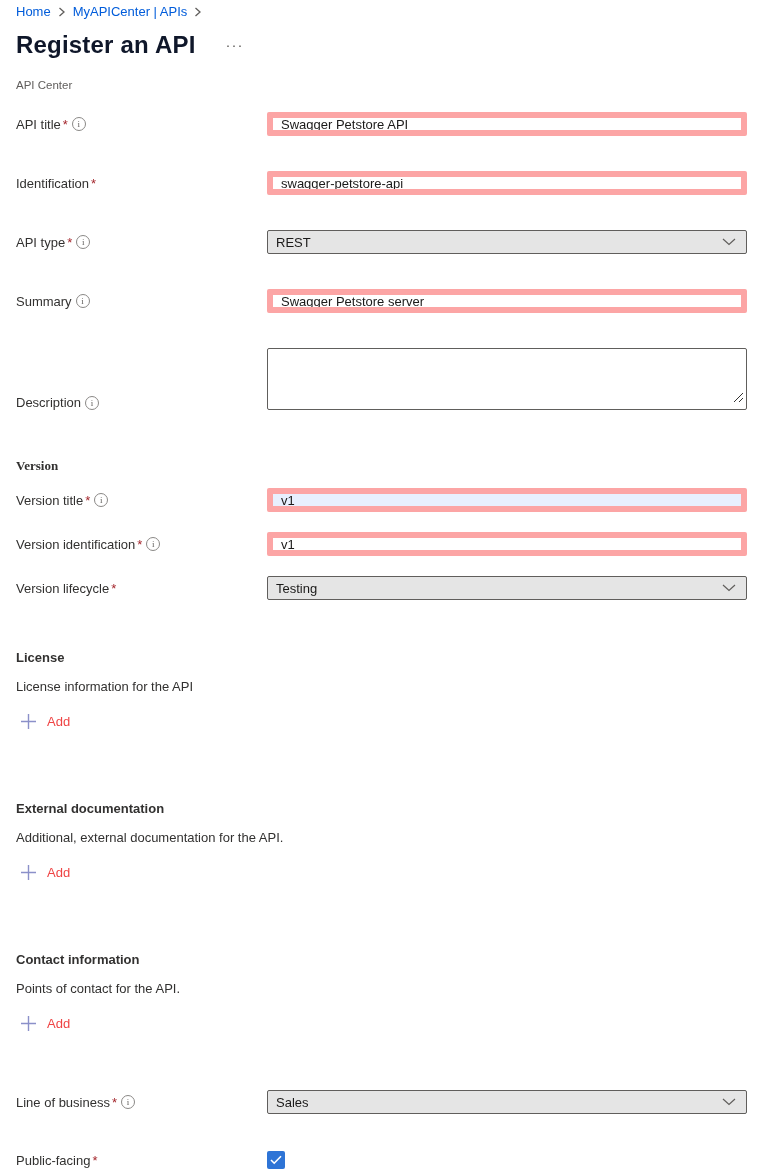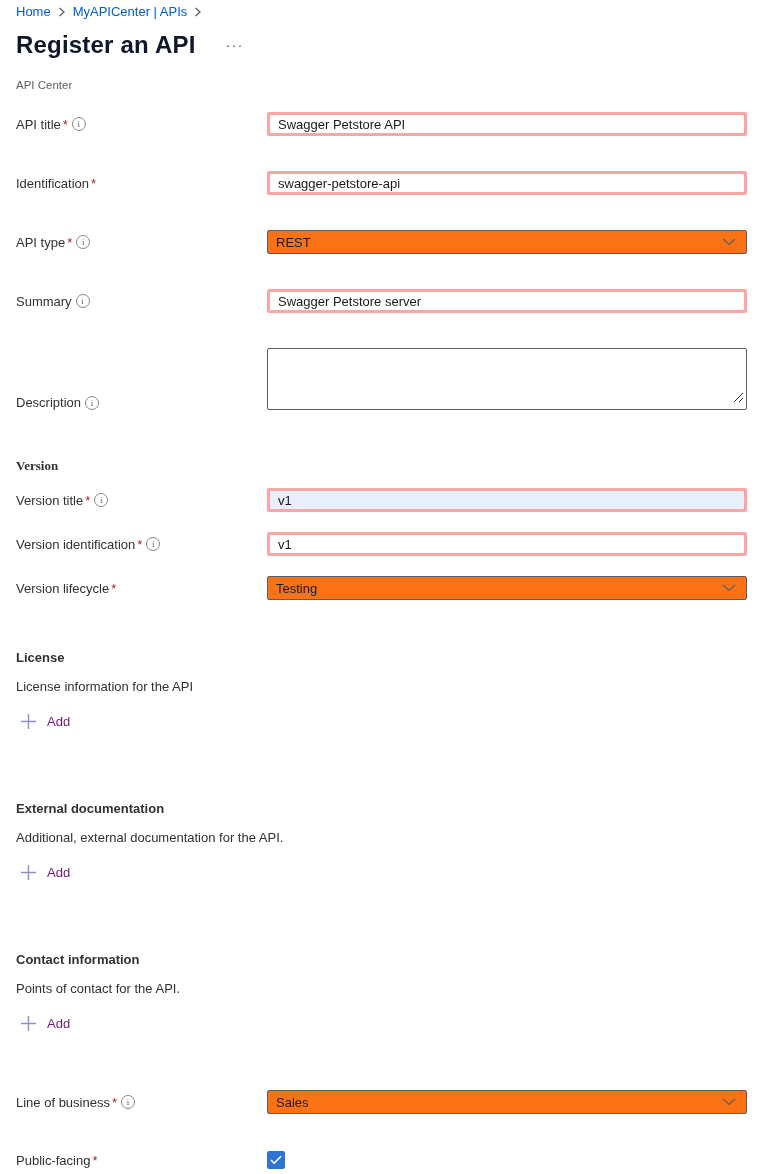--- a/index.html
+++ b/index.html
@@ -33,29 +33,29 @@
   .lbl { flex: 0 0 251px; display: flex; align-items: center; gap: 1px; color: #323130; }
   .req { color: #a4262c; margin-left: 1px; }
   .info-ic {
     display: inline-flex; align-items: center; justify-content: center;
     width: 14px; height: 14px; border: 1px solid #8a8886; border-radius: 50%;
     font-size: 9px; font-style: normal; color: #605e5c; margin-left: 3px; flex: none;
     font-family: "Liberation Serif", serif;
   }
   .ctl { width: 480px; }
   input.txt {
-    width: 480px; height: 24px; border: 3px solid #fca5a5; border-radius: 2px;
+    width: 480px; height: 24px; border: 6px solid #fca5a5; border-radius: 2px;
     padding: 2px 8px; font-size: 13px; color: #1b1a19; background: #fff; outline: none;
     font-family: "Liberation Sans", "DejaVu Sans", sans-serif;
   }
   input.txt.autofill { background: #e8f0fe; }
   .select {
     width: 480px; height: 24px; border: 1px solid #605e5c; border-radius: 2px;
     padding: 2px 8px; display: flex; align-items: center; justify-content: space-between;
-    background: #f97316; cursor: pointer; color: #1b1a19;
+    background: #e5e5e5; cursor: pointer; color: #1b1a19;
   }
   .select .chev { display: inline-flex; color: #605e5c; margin-right: 2px; }
   .ta-wrap { position: relative; width: 480px; }
   textarea.ta {
     width: 480px; height: 62px; border: 1px solid #605e5c; border-radius: 2px;
     padding: 4px 8px; font-size: 13px; resize: none; background: #fff; outline: none;
     font-family: "Liberation Sans", "DejaVu Sans", sans-serif; display: block;
   }
   .grip { position: absolute; right: 3px; bottom: 4px; color: #323130; }
 
@@ -63,21 +63,21 @@
   .section-h { font-weight: 700; font-size: 13px; color: #323130; }
   .sec-version { margin: 48px 0 14px 0; font-family: Liberation Serif, serif; }
   .add-section { margin-top: 50px; }
   .add-section + .add-section { margin-top: 68px; }
   .add-desc { margin-top: 14px; color: #323130; }
   .add-btn {
     margin-top: 17px; display: inline-flex; align-items: center; gap: 10px;
     cursor: pointer; padding: 2px 2px; margin-left: 2px;
   }
   .plus { display: inline-flex; color: #8b90c9; }
-  .add-lbl { color: #701a75; }
+  .add-lbl { color: #ef4444; }
 
   .lob-row { margin-top: 55px; margin-bottom: 0; }
   .pf-row { margin-top: 37px; margin-bottom: 0; }
   .checkbox {
     width: 18px; height: 18px; border-radius: 2px; background: #2e74d6;
     display: inline-flex; align-items: center; justify-content: center; cursor: pointer;
   }
 </style>
 </head>
 <body>

